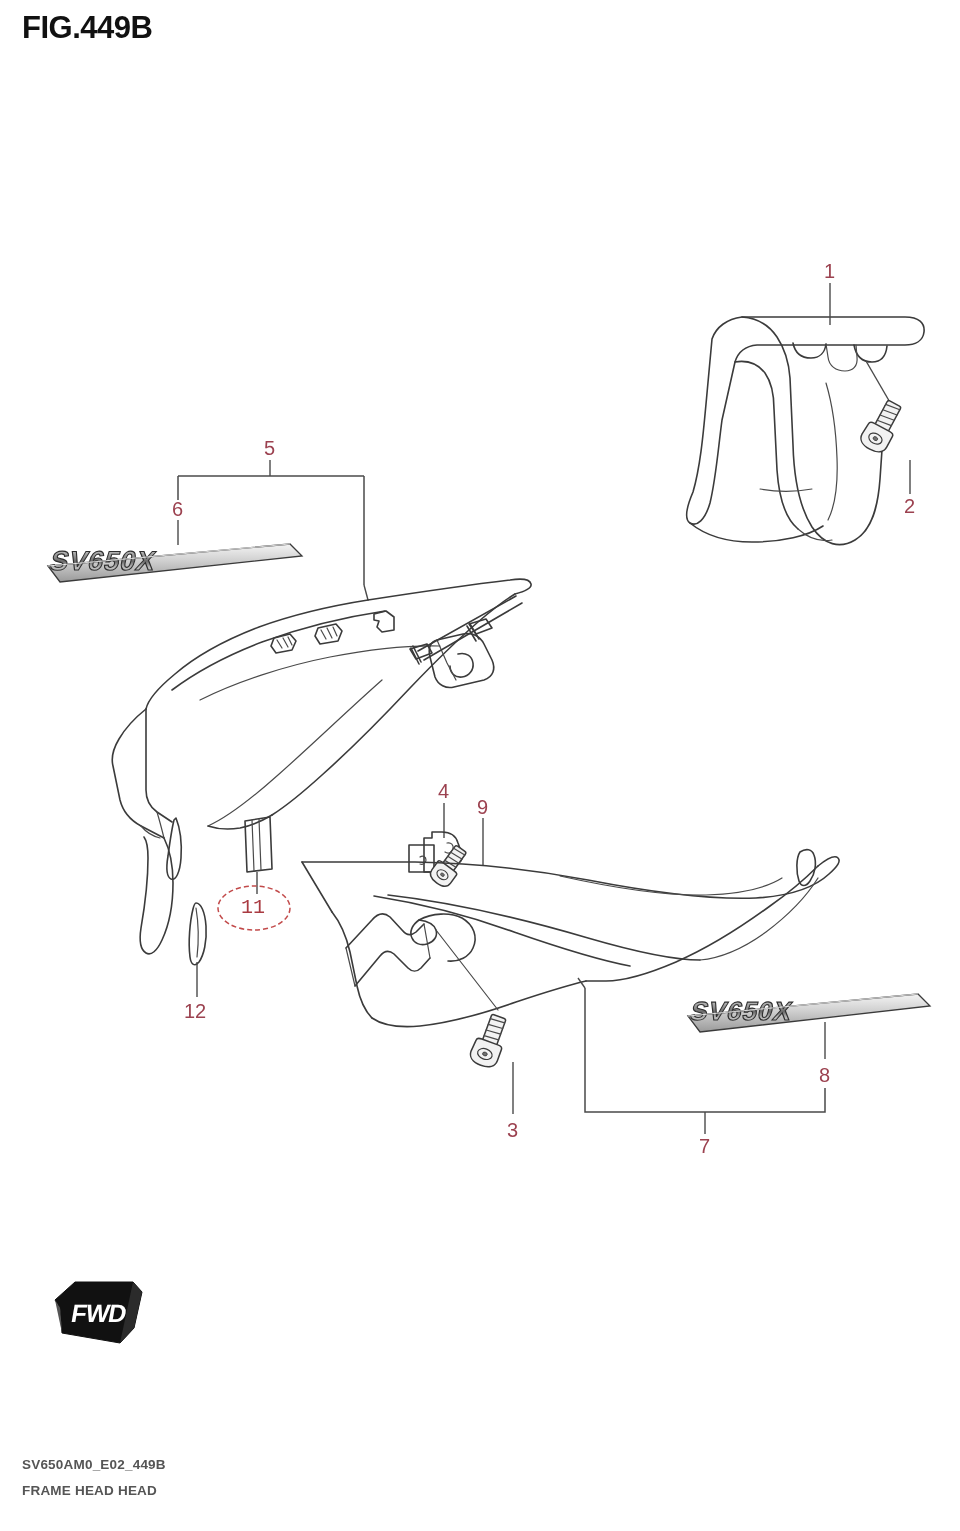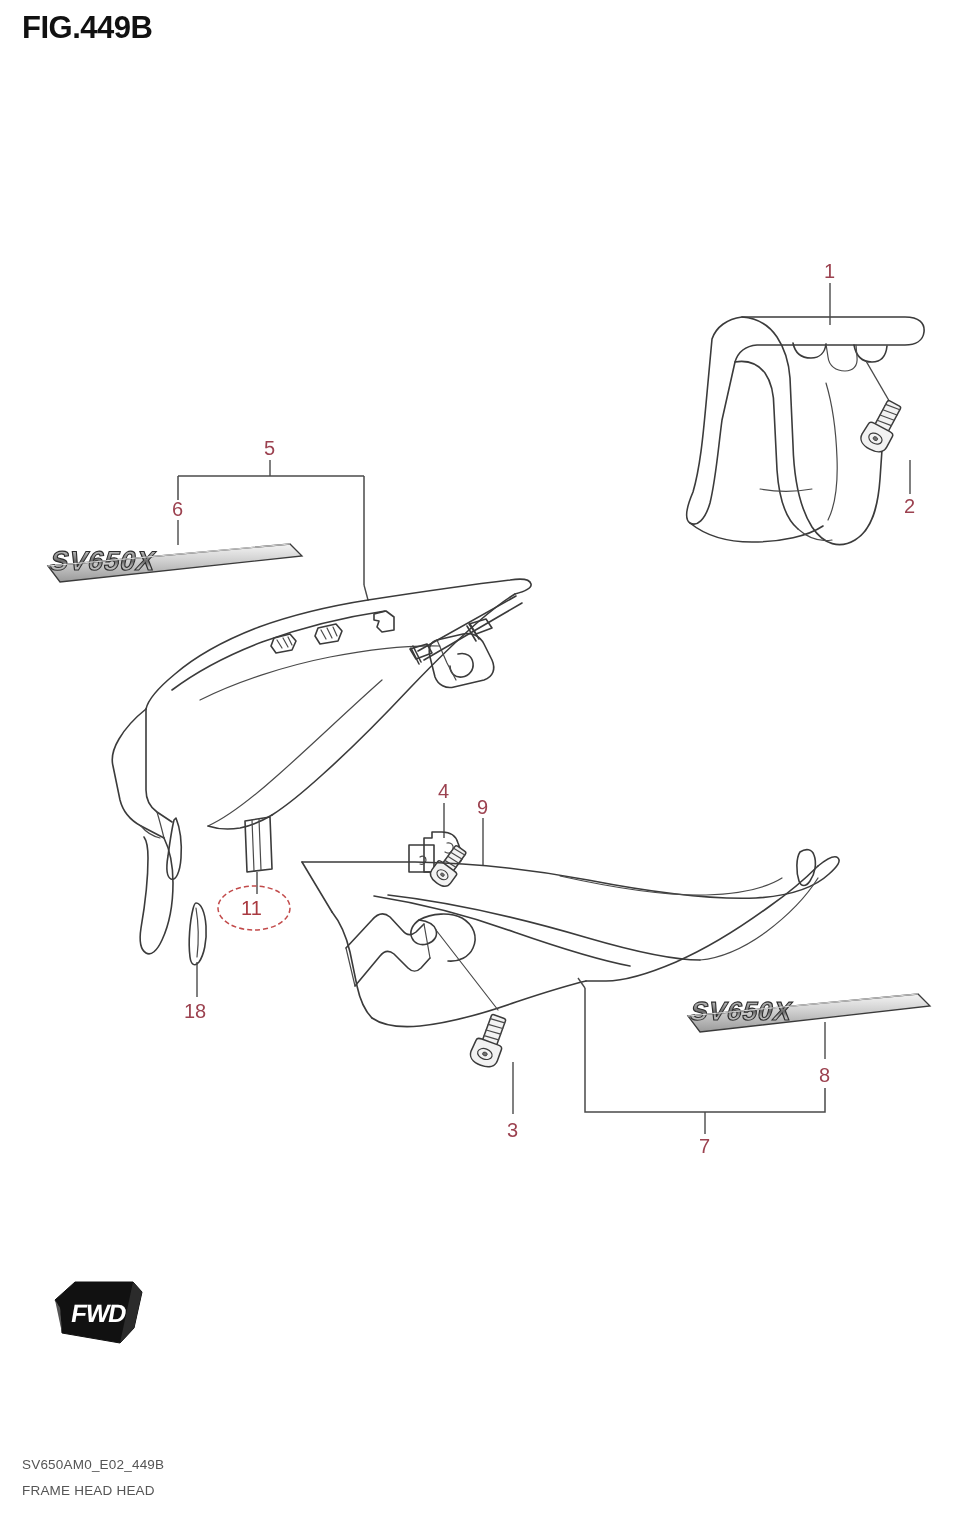--- a/index.html
+++ b/index.html
@@ -34,21 +34,21 @@
   #footer {
     position: absolute;
     left: 22px;
     top: 1452px;
     font-size: 13.5px;
     line-height: 26px;
     color: #555555;
     letter-spacing: 0.2px;
     font-family: "Liberation Sans", sans-serif;
   }
-  #footer div { white-space: pre; }
+  #footer div { white-space: pre; font-weight: bold; }
   #drawing {
     position: absolute;
     left: 0;
     top: 0;
     width: 960px;
     height: 1531px;
   }
   .lbl {
     position: absolute;
     font-size: 20px;
@@ -413,21 +413,21 @@
 
   <div class="lbl" style="left:824px; top:261px;">1</div>
   <div class="lbl" style="left:904px; top:496px;">2</div>
   <div class="lbl" style="left:507px; top:1120px;">3</div>
   <div class="lbl" style="left:438px; top:781px;">4</div>
   <div class="lbl" style="left:264px; top:438px;">5</div>
   <div class="lbl" style="left:172px; top:499px;">6</div>
   <div class="lbl" style="left:699px; top:1136px;">7</div>
   <div class="lbl" style="left:819px; top:1065px;">8</div>
   <div class="lbl" style="left:477px; top:797px;">9</div>
-  <div class="lbl" style="left:184px; top:1001px;">18</div>
-  <div class="lbl sel" style="left:241px; top:898px;">11</div>
+  <div class="lbl" style="left:184px; top:1001px;">12</div>
+  <div class="lbl sel" style="left:241px; top:898px;font-family:Liberation Mono, monospace;">11</div>
 
   <div id="footer">
     <div>SV650AM0_E02_449B</div>
     <div>FRAME HEAD HEAD</div>
   </div>
 
 </div>
 
 </body></html>

